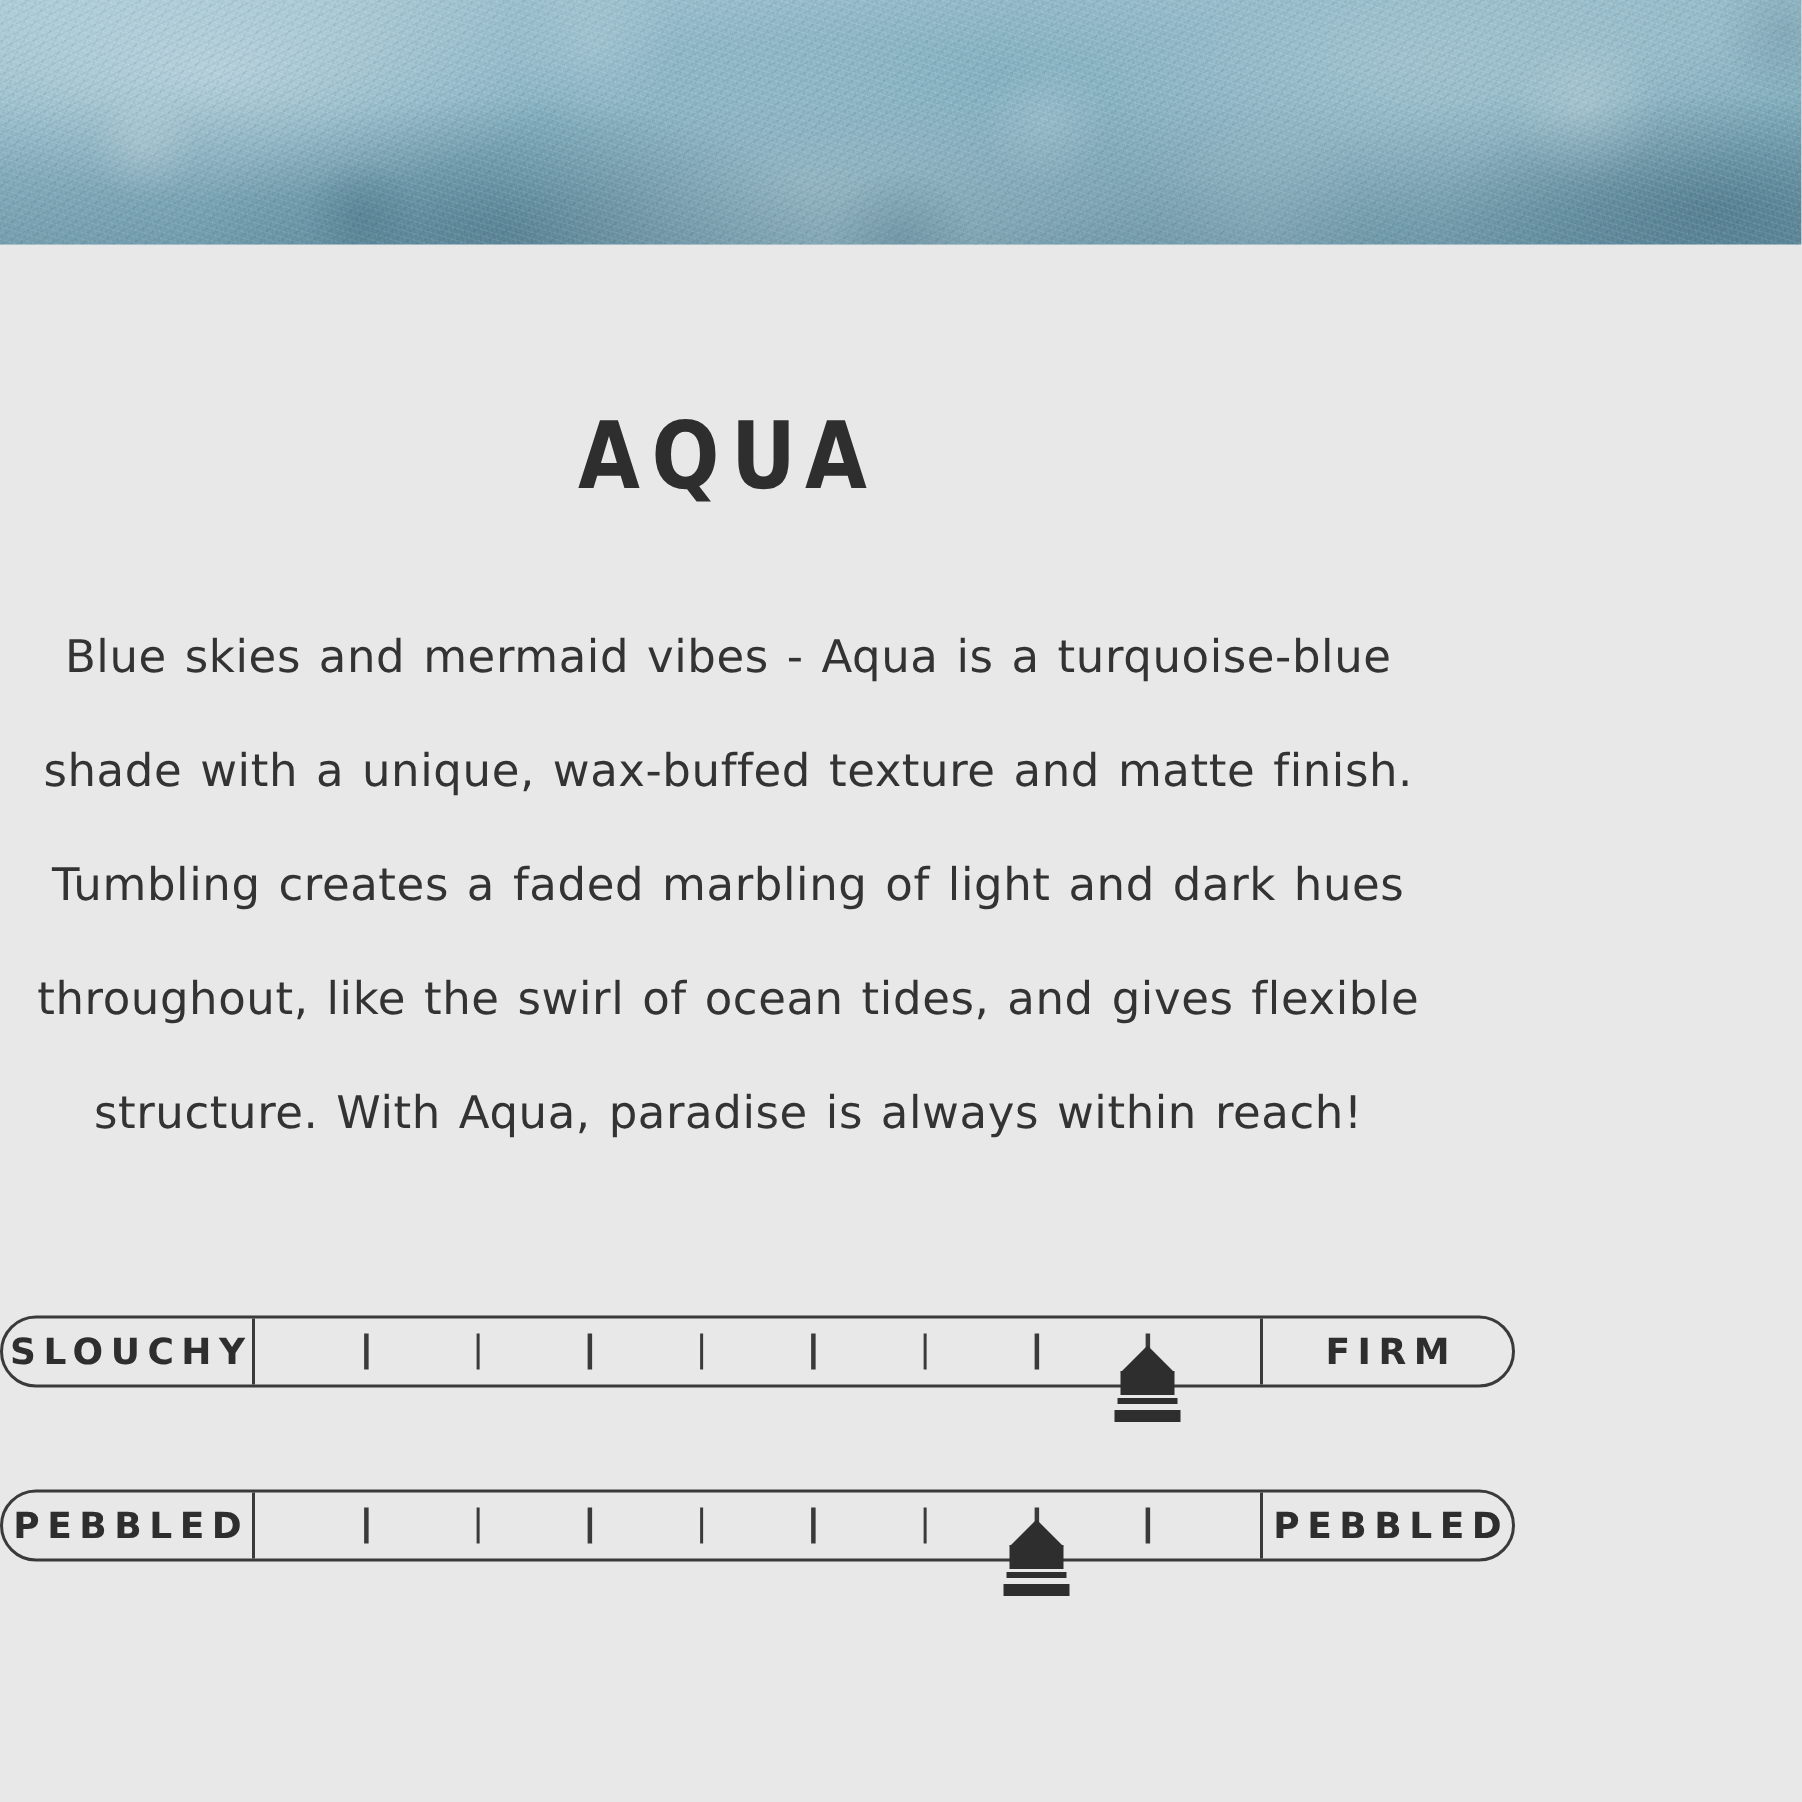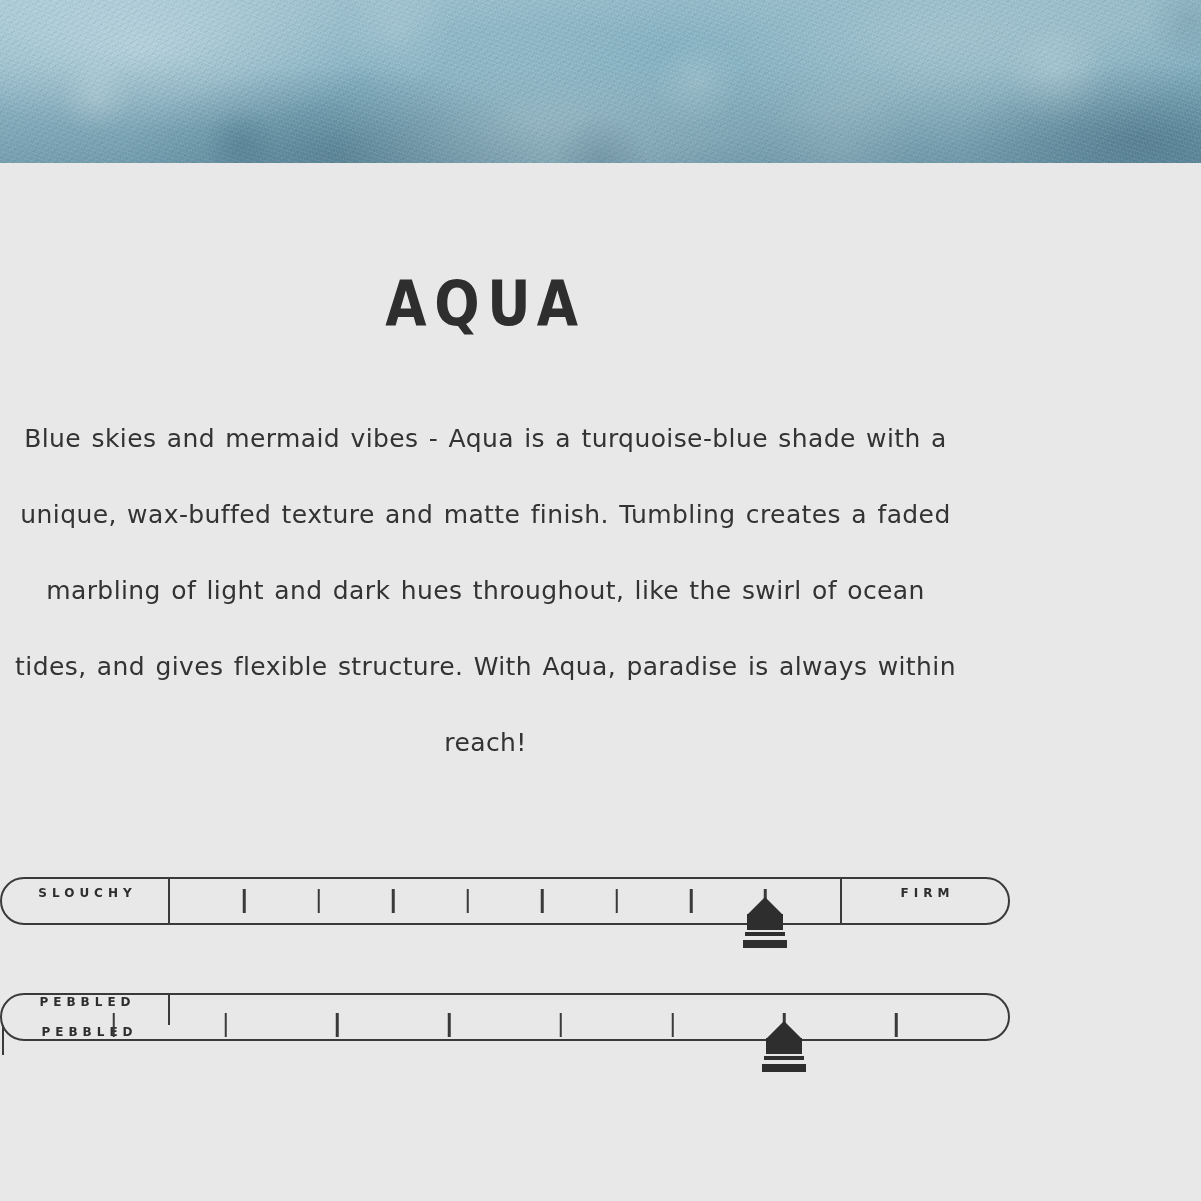--- a/index.html
+++ b/index.html
@@ -82,21 +82,21 @@
     line-height: 1;
     transform: scaleX(0.86);
   }
 
   
   .desc {
     margin: 66px auto 0 auto;
     width: 960px;
     text-align: center;
     font-family: "DejaVu Sans", sans-serif;
-    font-size: 25px;
+    font-size: 30px;
     line-height: 76px;
     color: #333333;
     letter-spacing: 0.4px;
     word-spacing: 2px;
   }
 
   
   .scales {
     margin-top: 96px;
   }
@@ -107,32 +107,31 @@
     margin: 0 auto;
     border: 2.5px solid #3a3a3a;
     border-radius: 24px;
     box-sizing: border-box;
     display: flex;
     align-items: stretch;
     background: transparent;
   }
   .scale-row + .scale-row {
     margin-top: 68px;
-    flex-direction: column;
   }
   .scale-label {
     display: flex;
     align-items: center;
     justify-content: center;
     font-family: "DejaVu Sans", sans-serif;
     font-weight: bold;
-    font-size: 12px;
+    font-size: 24px;
     letter-spacing: 5px;
     color: #2e2e2e;
-    padding: 0 14px 16px 19px;
+    padding: 0 14px 0 19px;
     box-sizing: border-box;
     white-space: nowrap;
   }
   .scale-label.left {
     border-right: 2.5px solid #3a3a3a;
     width: 168px;
   }
   .scale-label.right {
     border-left: 2.5px solid #3a3a3a;
     width: 168px;

